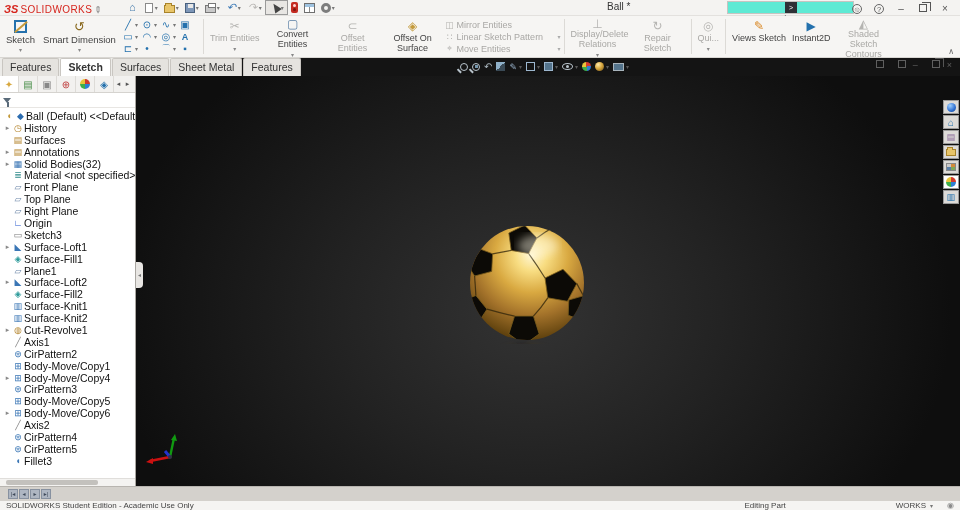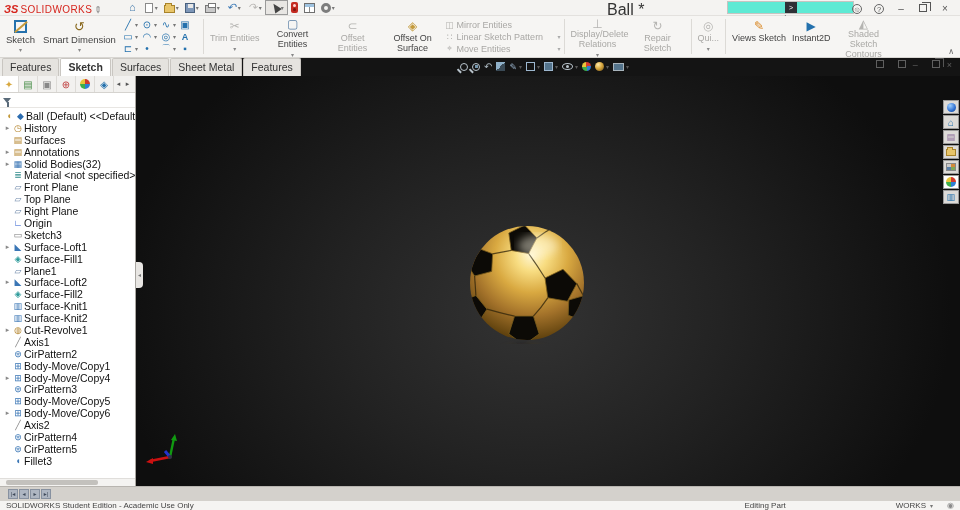--- a/index.html
+++ b/index.html
@@ -39,21 +39,21 @@
     border-bottom:9px solid #444; transform:rotate(-35deg); }
   .qi-toolbox { width:7px; height:11px; background:#c42b21; border-radius:2px; }
   .qi-toolbox::before { content:""; position:absolute; top:2px; left:2px; width:3px; height:3px;
     border-radius:50%; background:#ffd9d6; }
   .qi-toolbox::after { content:""; position:absolute; top:6px; left:2px; width:3px; height:3px;
     border-radius:50%; background:#7e1610; }
   .qi-evaluate-table { width:11px; height:10px; border:1px solid #6f6f6f; background:
     linear-gradient(#9fc3e0 0 3px, #fff 3px); }
   .qi-evaluate-table::before { content:""; position:absolute; inset:3px 0 0 4px; border-left:1px solid #8a8a8a; }
   .qi-options-gear { width:10px; height:10px; border:3px solid #7d7d7d; border-radius:50%; }
-  #title { position:absolute; left:570px; top:1px; font-size:16px; color:#333;padding-left:37px; }
+  #title { position:absolute; left:570px; top:1px; font-size:10px; color:#333;padding-left:37px; }
   #searchbox { position:absolute; left:727px; top:1px; width:127px; height:13px; background:#5eead4;
     border:1px solid #c6c4c1; display:flex; align-items:center;flex-direction:column; }
   #searchbox .stile { width:12px; height:11px; background:#2e3136; color:#fff; font-size:7px;
     line-height:11px; text-align:center; margin-left:1px; }
   #searchbox input { flex:1; border:none; outline:none; font-size:9.5px; color:#555;
     padding-left:4px; width:70px; font-family:"Liberation Sans",sans-serif; background:transparent; }
   .mini-mag { position:relative; width:7px; height:7px; border:1.4px solid #8a8a8a; border-radius:50%; }
   .mini-mag::after { content:""; position:absolute; left:5px; top:5px; width:4px; height:1.4px;
     background:#8a8a8a; transform:rotate(45deg); }
   #win-icons { position:absolute; right:4px; top:0; display:flex; align-items:center; height:16px; }

